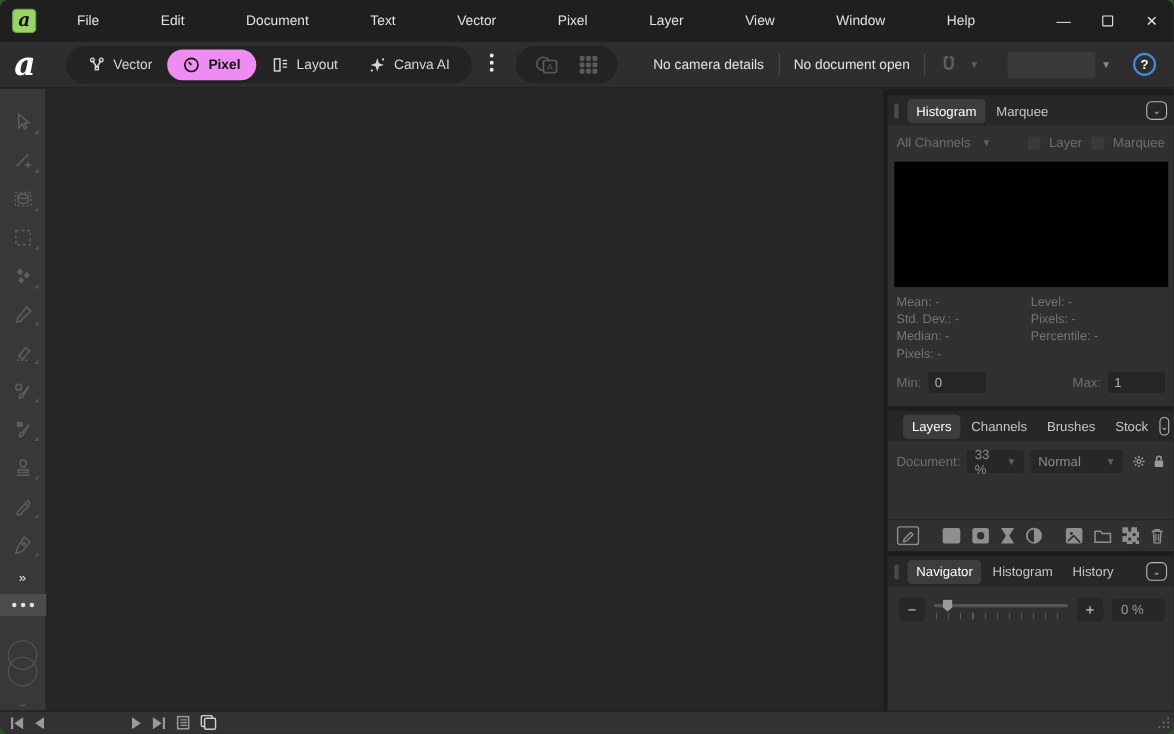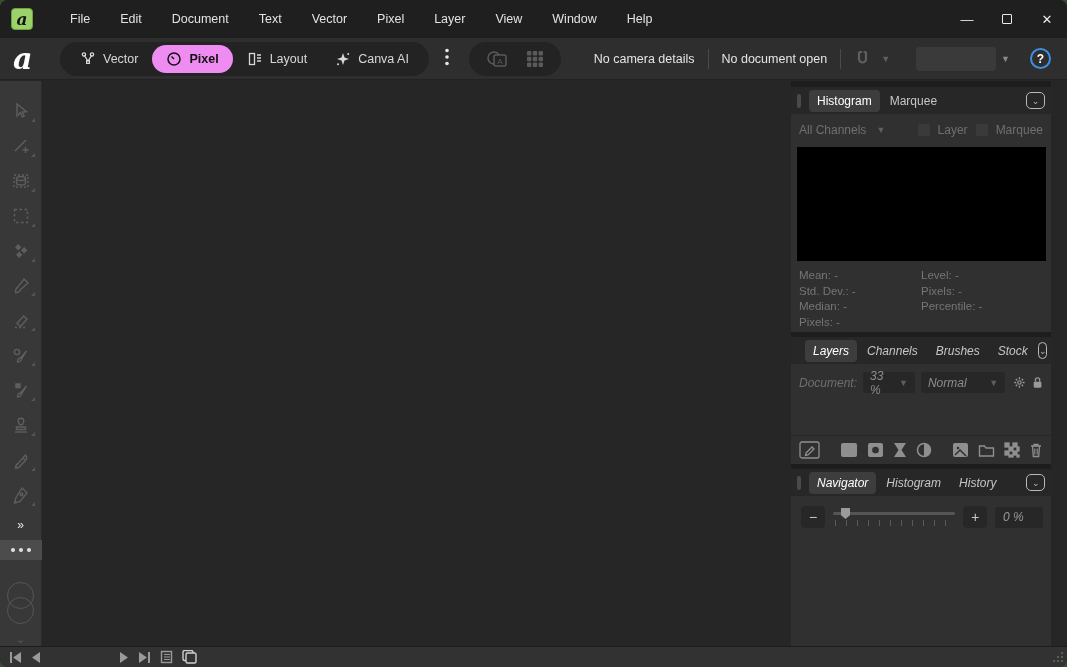--- a/index.html
+++ b/index.html
@@ -20,21 +20,21 @@
     position:absolute; top:0; left:0; right:0; height:38px;
     background:#1f1f1f; display:flex; align-items:center;
   }
   .app-logo {
     width:22px; height:22px; margin-left:11px; border-radius:4px;
     background:#9bd36a; border:1px solid #6ea344;
     display:flex; align-items:center; justify-content:center;
     color:#141414; font-family:"DejaVu Serif", serif;
     font-style:italic; font-weight:bold; font-size:17px; line-height:1;
   }
-  .menu { display:flex; margin-left:22px; }
+  .menu { display:flex; margin-left:22px;gap:26px; }
   .menu-item {
     padding:0 15px; height:38px; display:flex; align-items:center;
     color:#e2e2e2; font-size:12.5px; cursor:default;
   }
   .win-controls { margin-left:auto; display:flex; align-items:center; height:38px; }
   .win-btn {
     width:40px; height:38px; display:flex; align-items:center; justify-content:center;
     color:#eaeaea; font-size:13px;
   }
   .win-btn .maxbox { width:10px; height:10px; border:1.4px solid #eaeaea; border-radius:1px; }
@@ -112,25 +112,25 @@
   .color-wells .c1 { top:0; left:3px; }
   .color-wells .c2 { top:15px; left:3px; }
   .swap-arrow { color:#565656; font-size:12px; margin-top:4px; }
 
   
   .canvas { position:absolute; top:0; left:43px; right:264px; bottom:0; background:#262626; }
   .panel-gap-v { position:absolute; top:0; bottom:0; right:260px; width:4px; background:#1d1d1d; }
 
   
   .panel-col {
-    position:absolute; top:0; right:16px; width:260px; bottom:0;
+    position:absolute; top:0; right:0; width:260px; bottom:0;
     background:#1d1d1d; display:flex; flex-direction:column;
   }
   .panel { background:#303030; }
-  .panel + .panel { margin-top:5px;font-style:italic; }
+  .panel + .panel { margin-top:5px; }
   .tab-row {
     height:27px; background:#272727; display:flex; align-items:center;
     padding:0 6px; gap:2px;
   }
   .drag-handle { width:4px; height:14px; border-radius:2px; background:#4a4a4a; margin-right:6px; }
   .ptab { padding:4px 8px; border-radius:4px; color:#c6c6c6; font-size:12px; white-space:nowrap; }
   .ptab.active { background:#3d3d3d; color:#fff; }
   .collapse-btn {
     margin-left:auto; width:19px; height:17px; border:1.4px solid #b9b9b9; border-radius:5px;
     color:#b9b9b9; font-size:9px; display:flex; align-items:center; justify-content:center;
@@ -431,20 +431,28 @@
             <div><span>Mean:</span> <span>-</span></div>
             <div><span>Std. Dev.:</span> <span>-</span></div>
             <div><span>Median:</span> <span>-</span></div>
             <div><span>Pixels:</span> <span>-</span></div>
           </div>
           <div>
             <div><span>Level:</span> <span>-</span></div>
             <div><span>Pixels:</span> <span>-</span></div>
             <div><span>Percentile:</span> <span>-</span></div>
           </div>
+        </div>
+        <div class="minmax-row">
+          <span>Min:</span>
+          <input value="0" style="">
+          <span class="maxgrp">
+            <span>Max:</span>
+            <input value="1" style="">
+          </span>
         </div>
       </div>
 
       <div class="panel">
         <div class="tab-row">
           <div class="drag-handle"></div>
           <span class="ptab active">Layers</span>
           <span class="ptab">Channels</span>
           <span class="ptab">Brushes</span>
           <span class="ptab">Stock</span>

